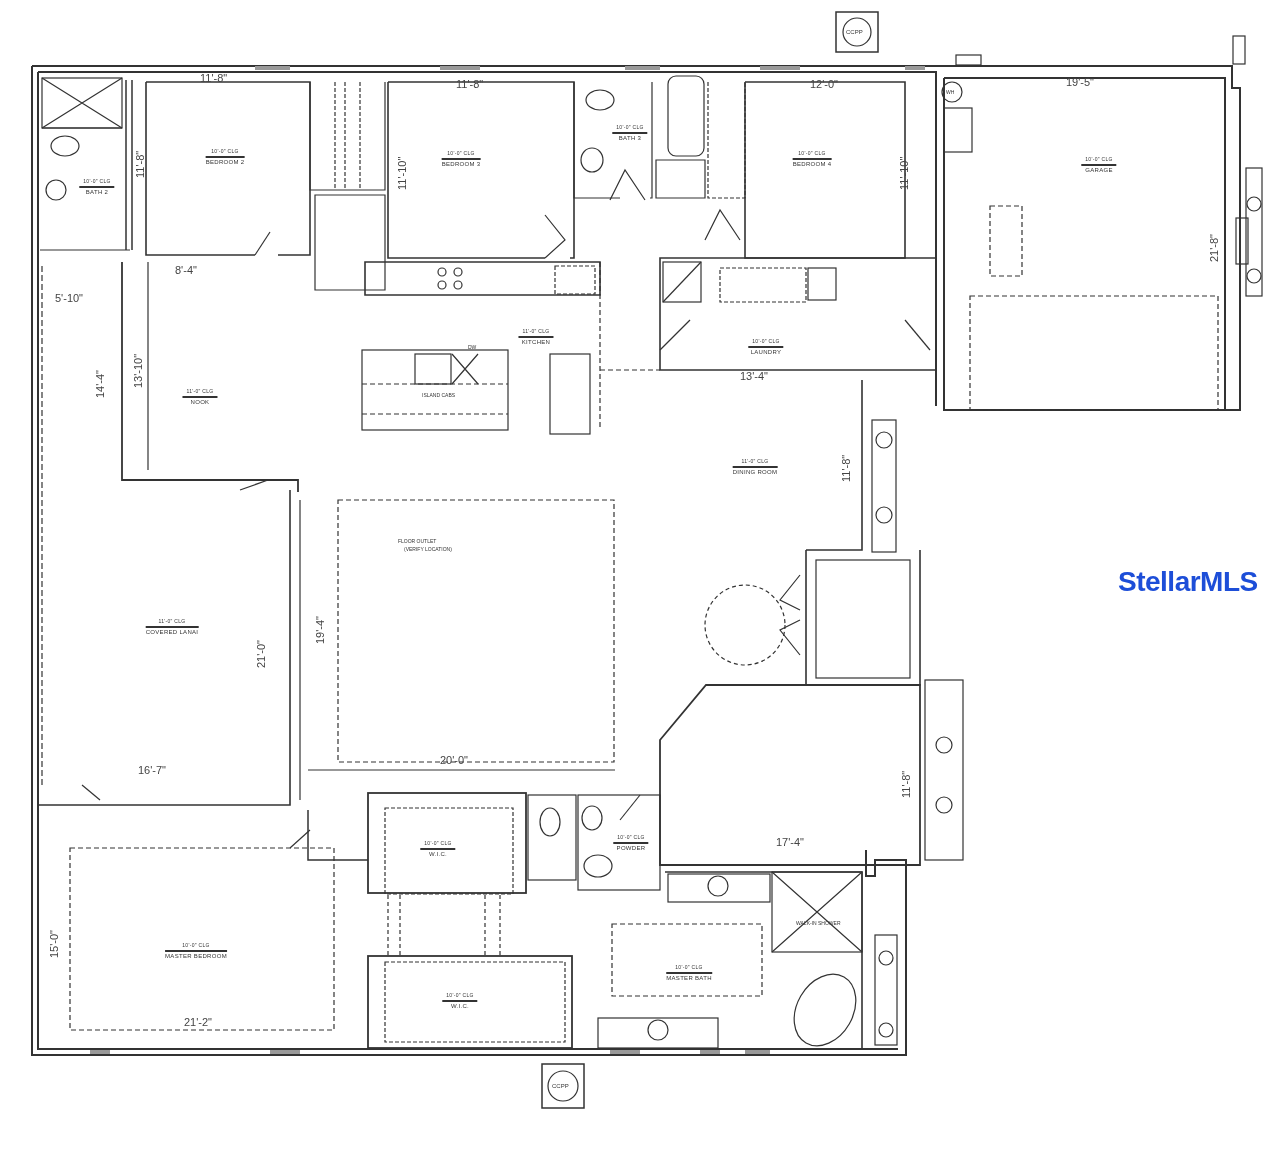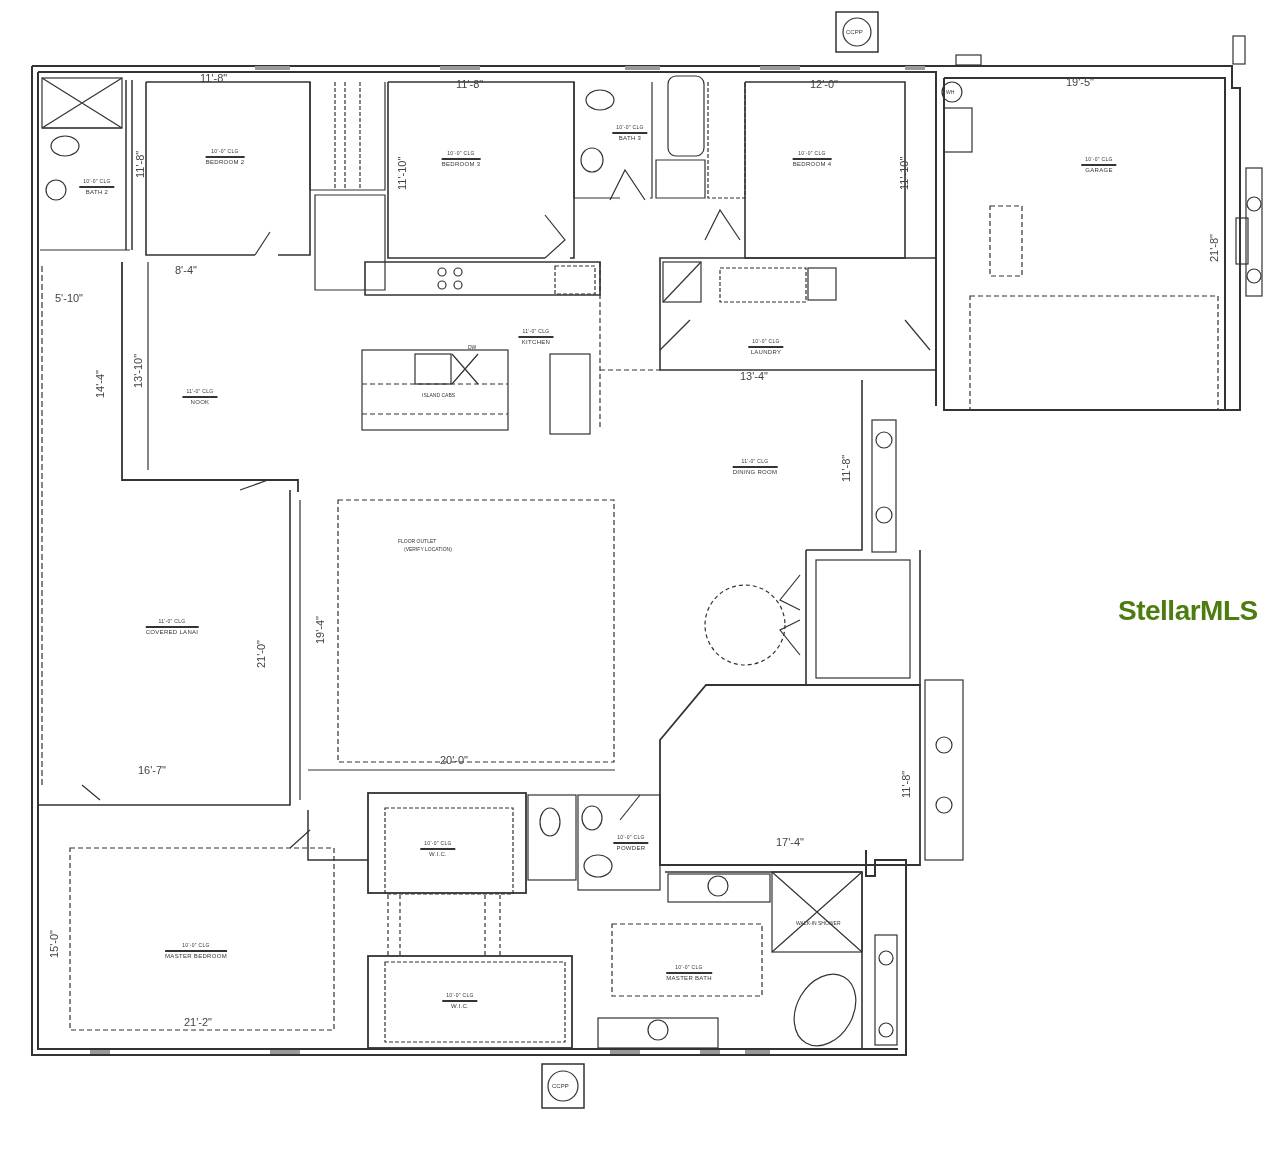--- a/index.html
+++ b/index.html
@@ -3,21 +3,21 @@
 <meta charset="utf-8">
 <style>
   html,body{margin:0;padding:0;background:#fff;}
   body{width:1280px;height:1170px;position:relative;overflow:hidden;font-family:"Liberation Sans",sans-serif;color:#222;}
   svg.plan{position:absolute;left:0;top:0;}
   .lbl{position:absolute;text-align:center;font-size:6px;line-height:7px;letter-spacing:0.3px;color:#333;white-space:nowrap;transform:translateX(-50%);}
   .lbl .clg{display:block;font-size:5px;border-bottom:2px solid #333;padding:0 4px 1px;}
   .lbl .nm{display:block;font-size:6px;padding-top:1px;}
   .dim{position:absolute;font-size:11px;color:#444;white-space:nowrap;font-family:"Liberation Sans",sans-serif;}
   .dim.v{transform-origin:left top;transform:rotate(-90deg);}
-  .wm{position:absolute;left:1118px;top:595px;font-size:28px;font-weight:bold;color:#4d7c0f;letter-spacing:-0.5px;}
+  .wm{position:absolute;left:1118px;top:566px;font-size:28px;font-weight:bold;color:#1d4ed8;letter-spacing:-0.5px;}
   .cpp{position:absolute;font-size:6px;color:#333;text-align:center;}
   .small{position:absolute;font-size:5px;color:#333;text-align:center;white-space:nowrap;}
 </style>
 </head>
 <body>
 
 <svg class="plan" width="1280" height="1170" viewBox="0 0 1280 1170" xmlns="http://www.w3.org/2000/svg" fill="none" stroke="#333" stroke-width="1.2">
 
   <g stroke-width="2">
     <path d="M32 66 H1232 V88 H1240 V410 H970"></path>

